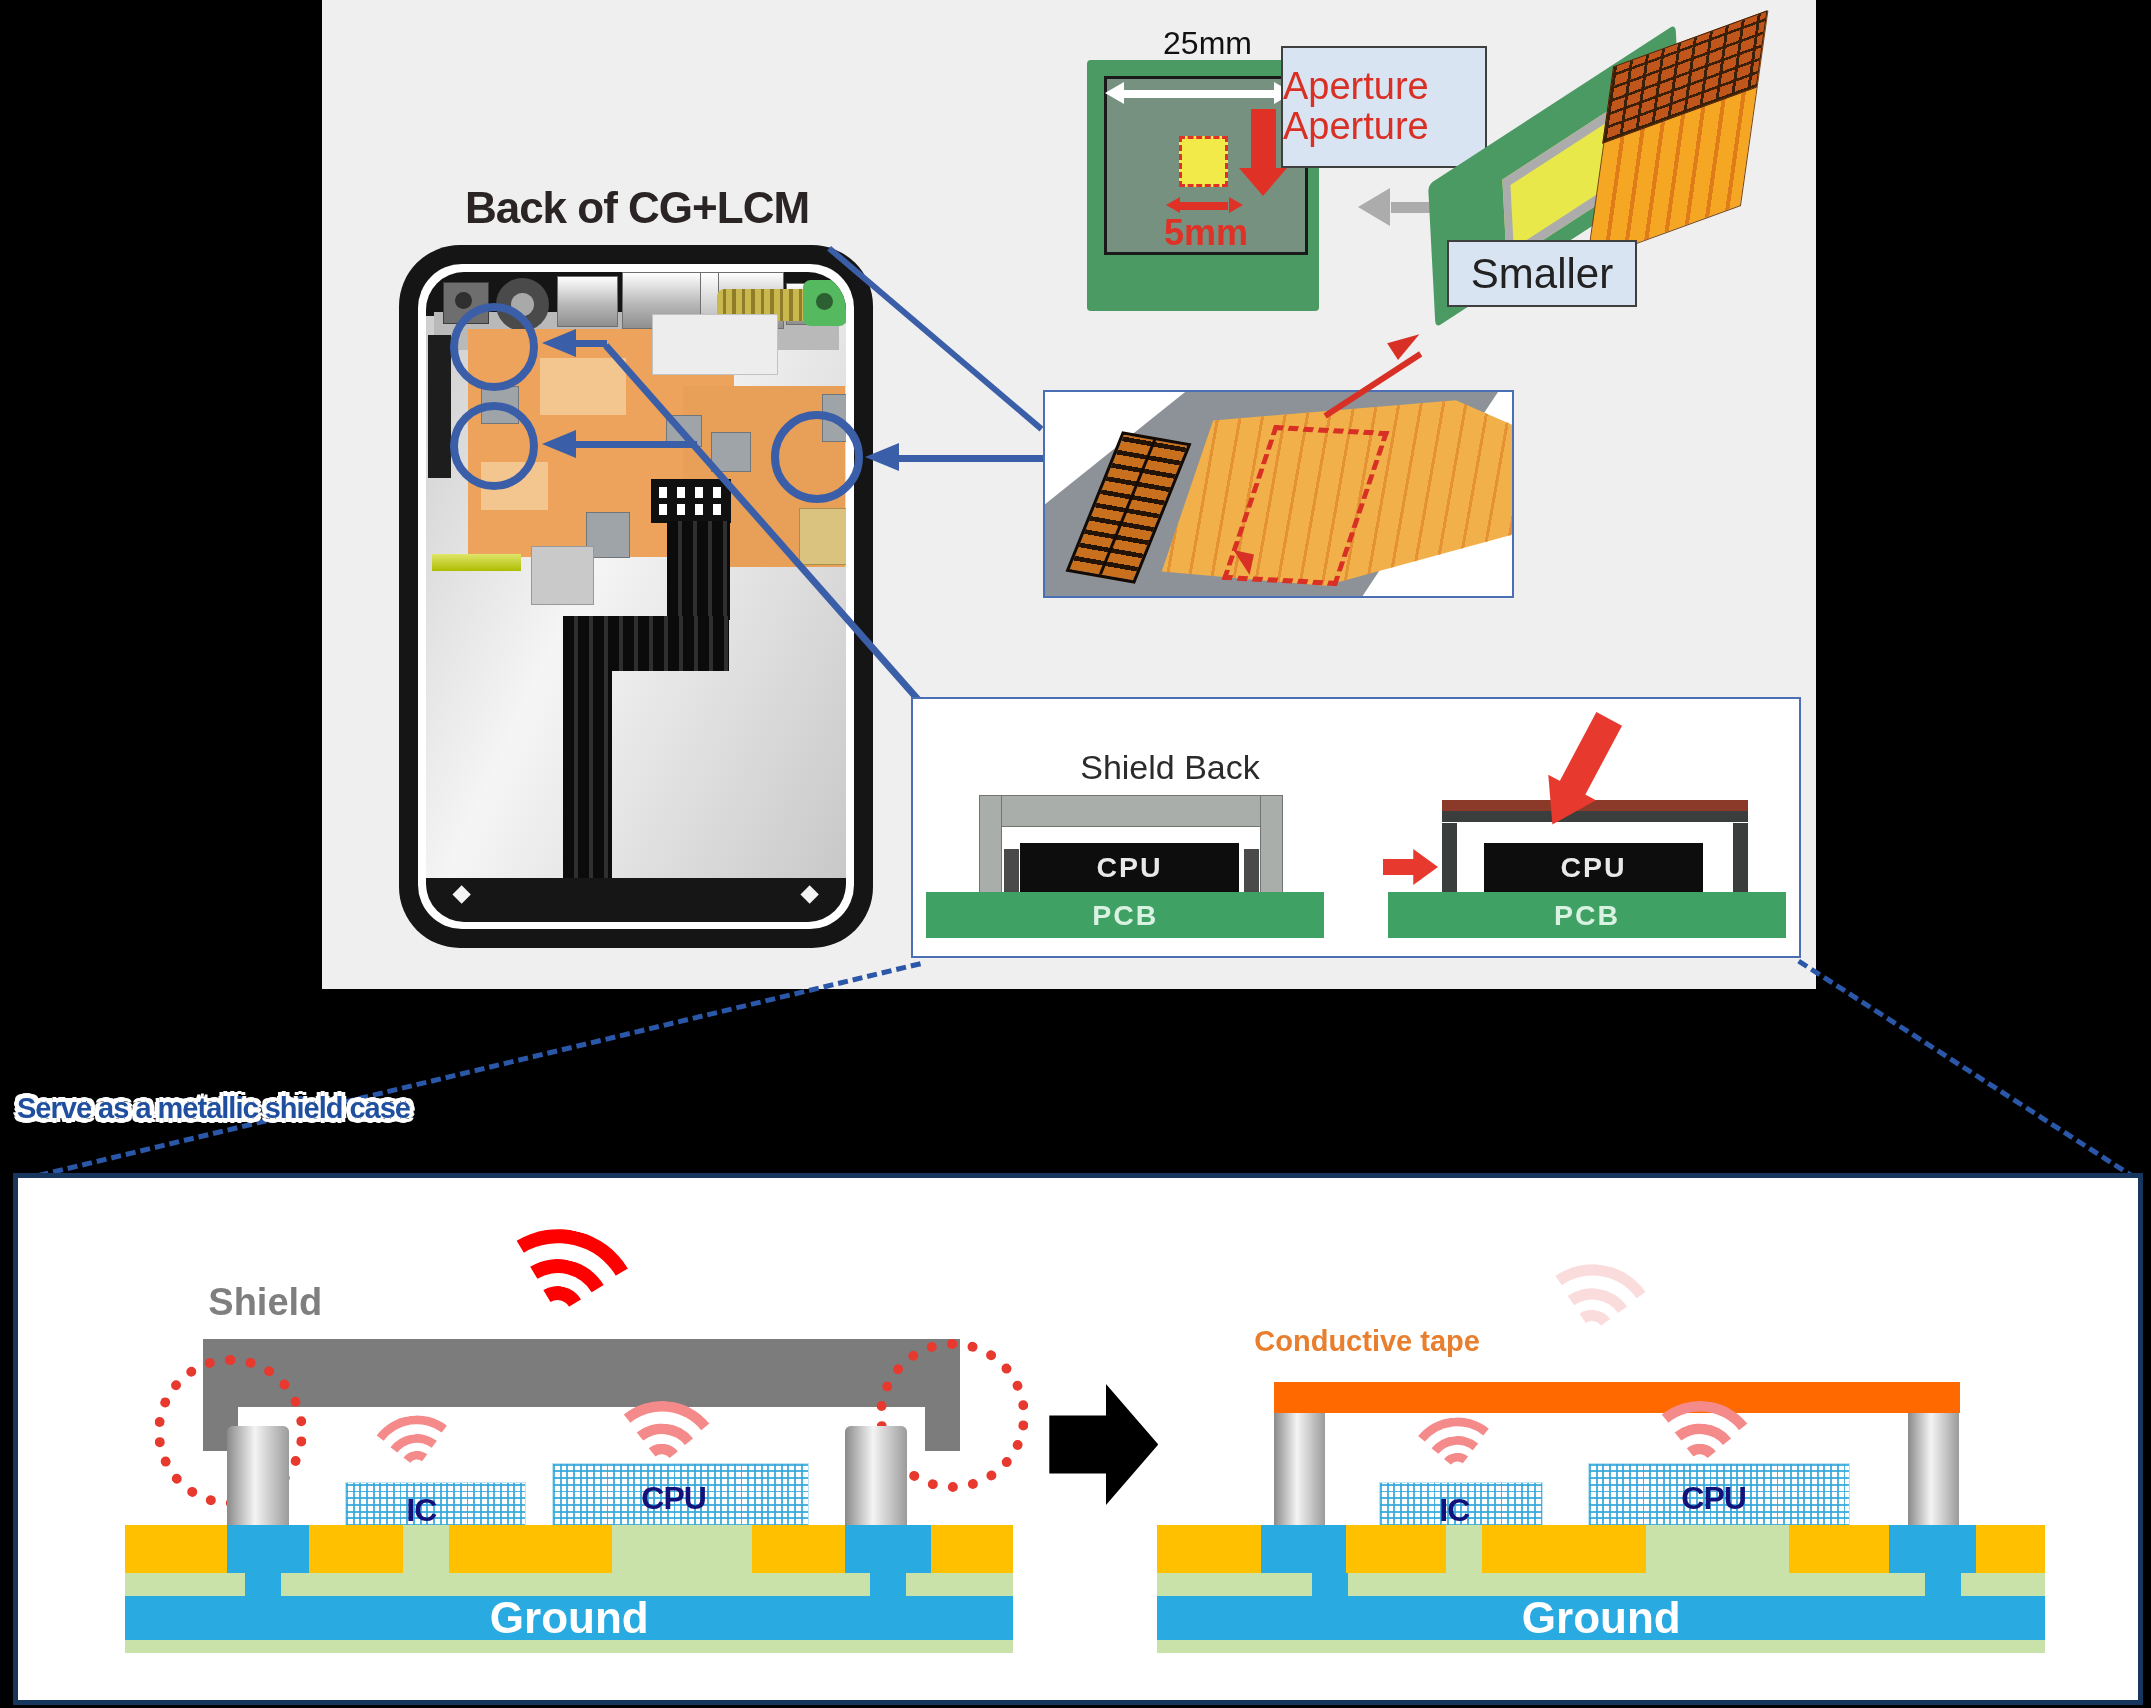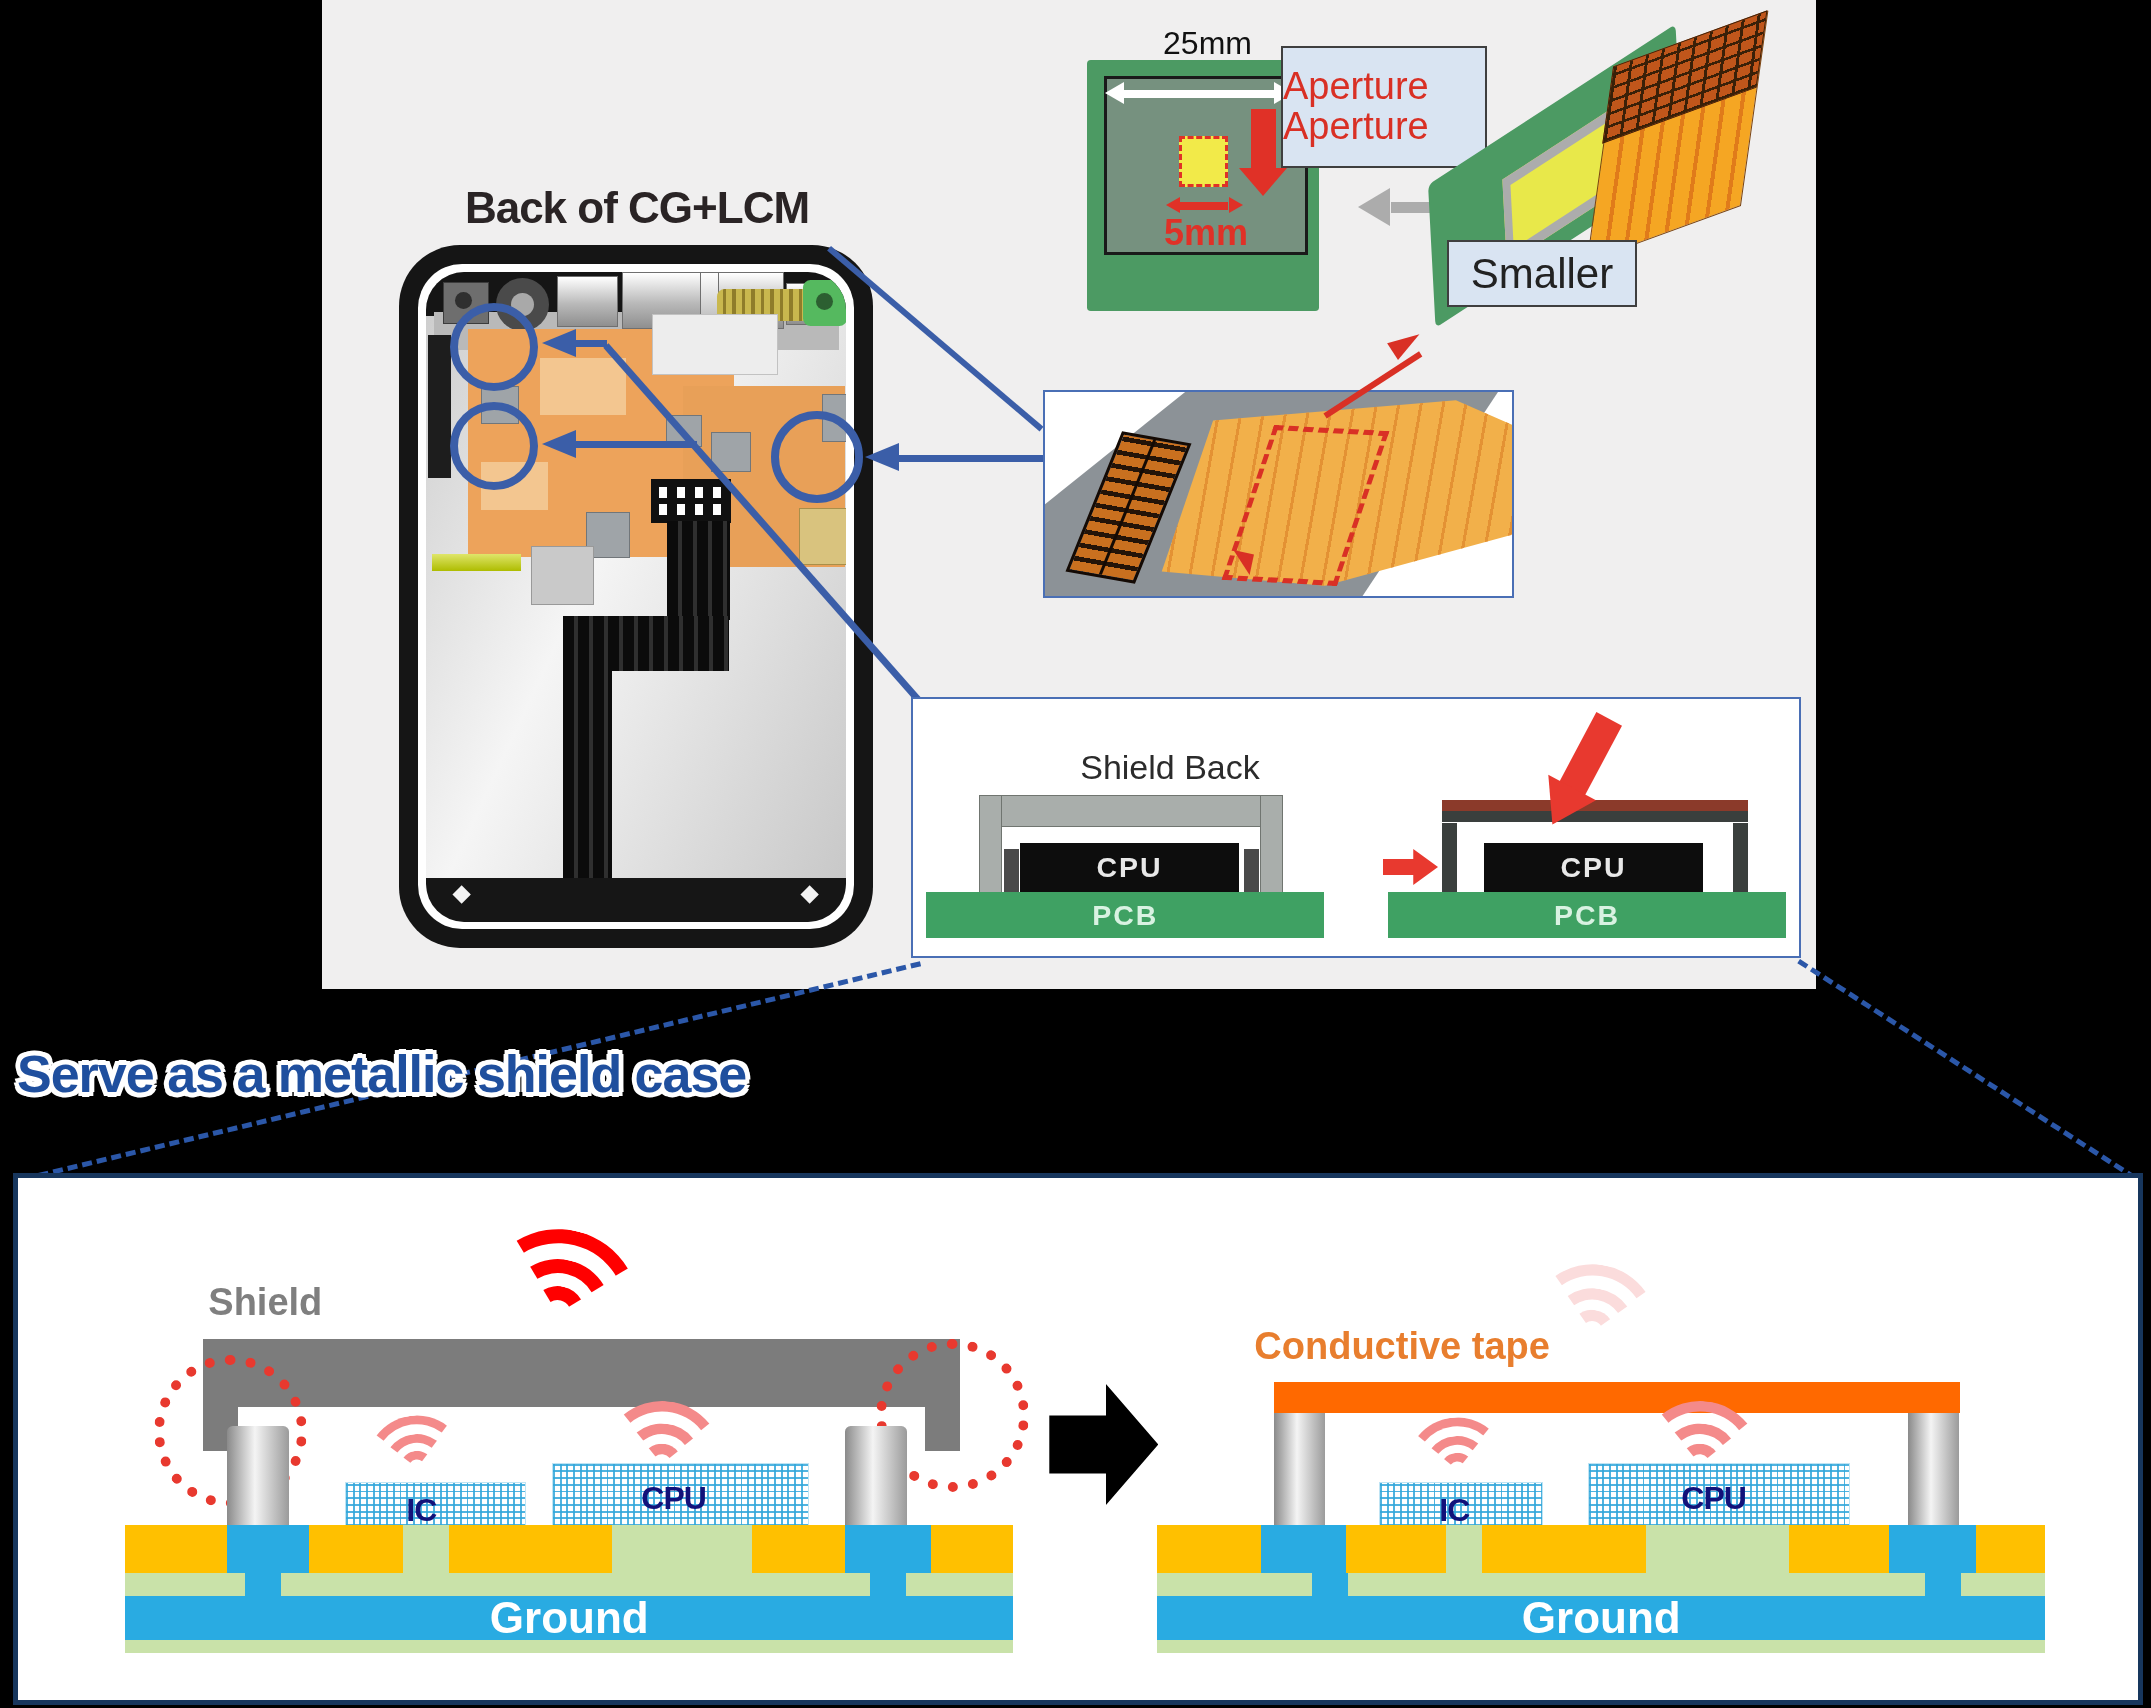--- a/index.html
+++ b/index.html
@@ -202,21 +202,21 @@
 
     <div class="abs" style="left:639px;top:13.3px;width:57px;height:126px;transform:rotate(28deg);">
       <div class="abs" style="left:13.3px;top:0;width:28.5px;height:80px;background:#E8392F;"></div>
       <div class="tri" style="left:0px;top:78px;border-width:42px 27.6px 0 27.6px;border-top-color:#E8392F;"></div>
     </div>
   </div>
 
   <div class="dash" style="left:38px;top:1173px;width:907px;transform:rotate(-13.5deg);"></div>
   <div class="dash" style="left:1800px;top:959px;width:401px;transform:rotate(32.8deg);"></div>
 
-  <div class="txt" style="left:17px;top:1044px;font-size:52px;font-weight:bold;color:#1F4F9E;letter-spacing:-1px;
+  <div class="txt" style="left:17px;top:1092px;font-size:29px;font-weight:bold;color:#1F4F9E;letter-spacing:-1px;
               text-shadow:-3.8px -3.8px 0 #fff,3.8px -3.8px 0 #fff,-3.8px 3.8px 0 #fff,3.8px 3.8px 0 #fff,
                           0 -4.8px 0 #fff,0 4.8px 0 #fff,-4.8px 0 0 #fff,4.8px 0 0 #fff;">Serve as a metallic shield case</div>
 
   <div class="abs" style="left:13.3px;top:1173px;width:2130px;height:532px;background:#fff;border:5.7px solid #17365D;box-sizing:border-box;">
 
     <div class="txt" style="left:190px;top:103px;font-size:38px;font-weight:bold;color:#7F7F7F;">Shield</div>
     <div class="abs" style="left:185px;top:161px;width:757px;height:68px;background:#7C7C7C;"></div>
     <div class="abs" style="left:185px;top:161px;width:35px;height:112px;background:#7C7C7C;"></div>
     <div class="abs" style="left:907px;top:161px;width:35px;height:112px;background:#7C7C7C;"></div>
     <div class="dotcircle" style="left:136px;top:177px;width:133px;height:133px;"></div>
@@ -260,21 +260,21 @@
       <div class="abs" style="left:852px;top:395px;width:36px;height:24px;background:#29ABE2;"></div>
       <div class="abs" style="left:107px;top:418px;width:888px;height:44px;background:#29ABE2;display:flex;align-items:center;justify-content:center;">
         <span style="color:#fff;font-weight:bold;font-size:44px;">Ground</span>
       </div>
       <div class="abs" style="left:107px;top:462px;width:888px;height:13.3px;background:#C9E2A9;"></div>
     </div>
 
     <div class="abs" style="left:1031px;top:206px;width:109px;height:121px;background:#000;
                 clip-path:polygon(0 26%,52% 26%,52% 0,100% 50%,52% 100%,52% 74%,0 74%);"></div>
 
-    <div class="txt" style="left:1236px;top:147px;font-size:38px;font-weight:bold;color:#E87E2E;">Conductive tape</div>
+    <div class="txt" style="left:1236px;top:147px;font-size:29px;font-weight:bold;color:#E87E2E;">Conductive tape</div>
     <div class="wifi" style="left:1522px;top:76px;--c:#FBDCDC;transform:rotate(10deg) scale(.8);transform-origin:top left;">
         <i class="a1"></i>
         <i class="a2"></i>
         <i class="a3"></i>
       </div>
     <div class="abs" style="left:1256px;top:204px;width:686px;height:31px;background:#FF6900;"></div>
     <div class="post" style="left:1256px;top:235px;width:51px;height:112px;border-radius:0;"></div>
     <div class="post" style="left:1890px;top:235px;width:51px;height:112px;border-radius:0;"></div>
 
     <div class="wifi" style="left:1384px;top:245px;--c:#F48A8A;transform:rotate(-6deg) scale(.62);transform-origin:top left;">

